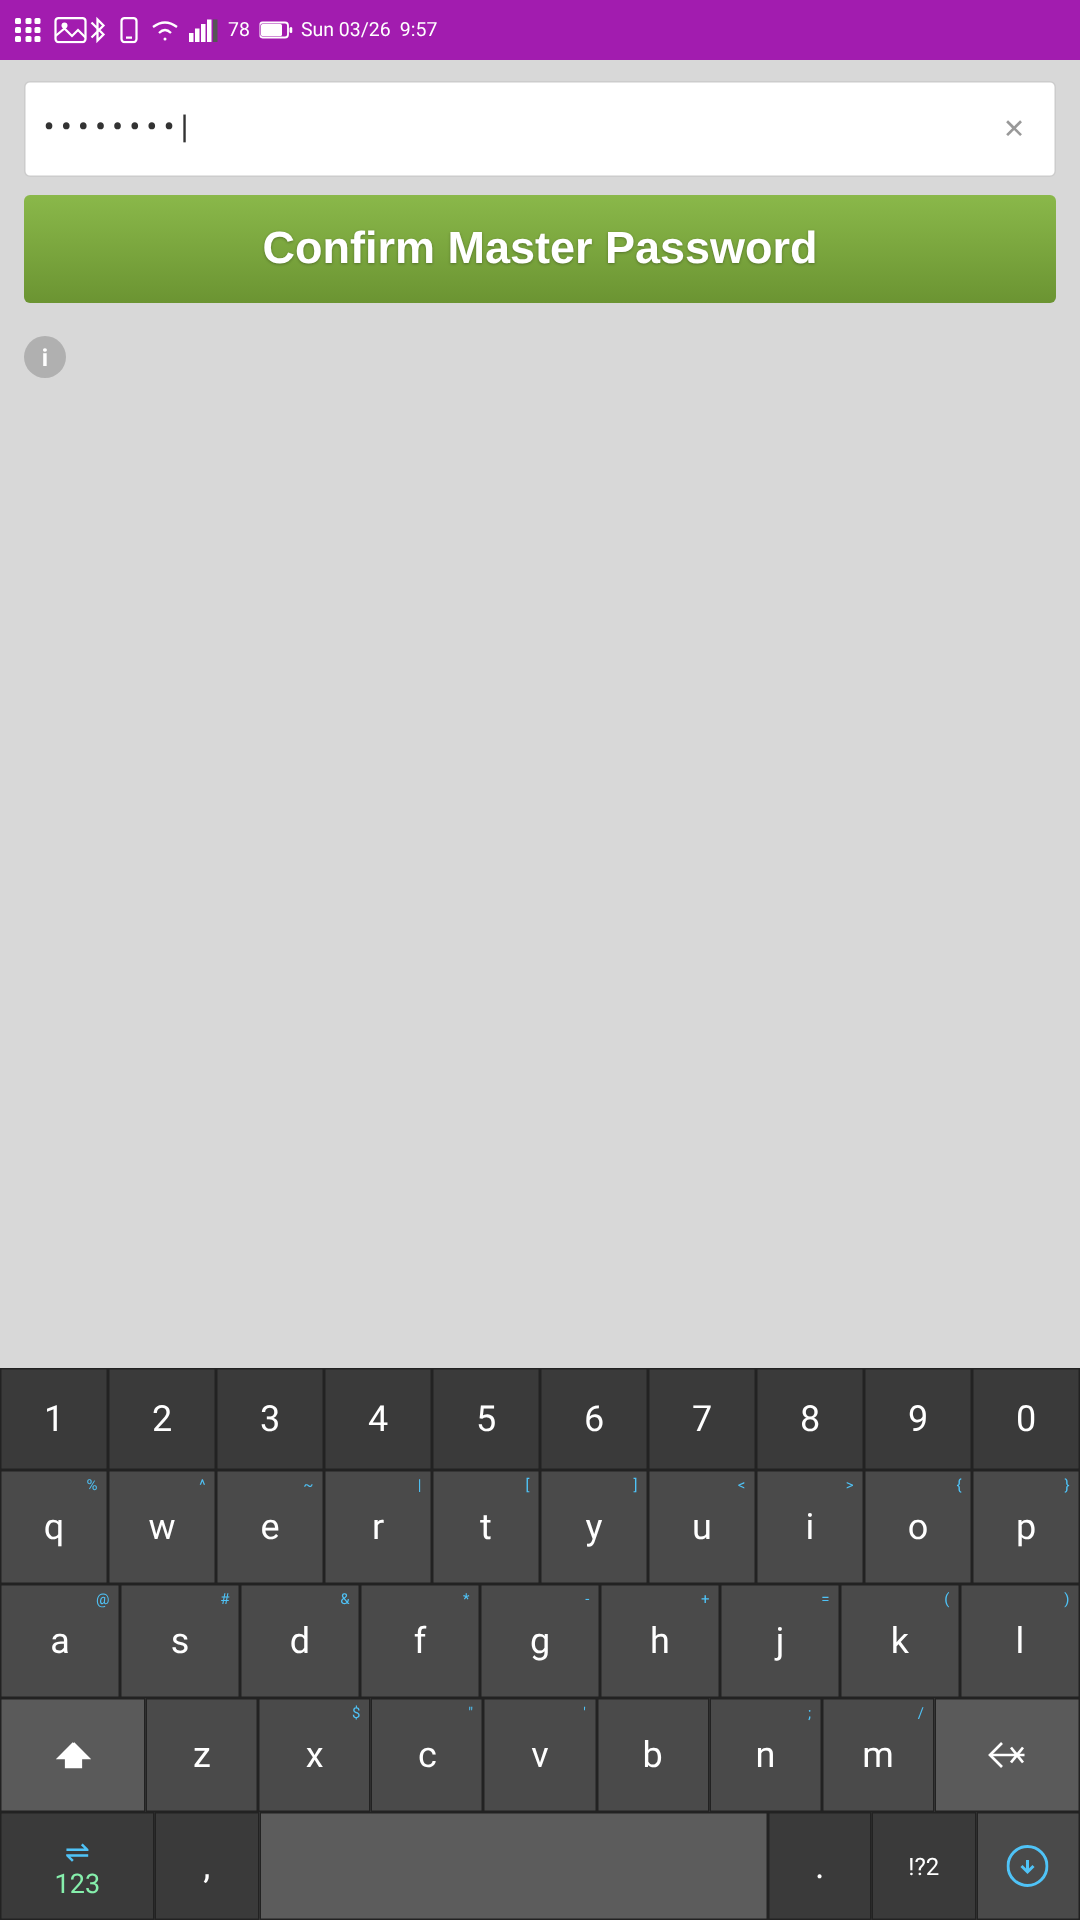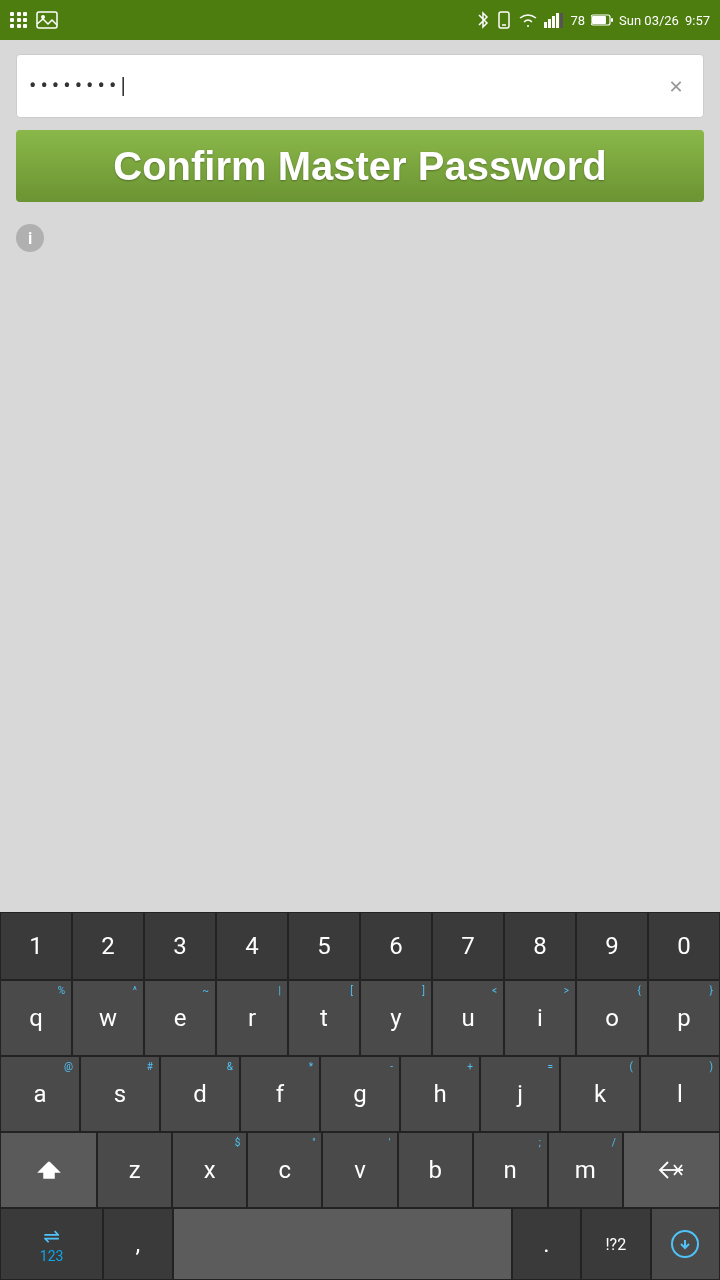--- a/index.html
+++ b/index.html
@@ -9,24 +9,23 @@
       overflow: hidden;
       background: #d8d8d8;
       font-family: 'Roboto', Arial, sans-serif;
       position: relative;
     }
 
     
     .status-bar {
       width: 720px;
       height: 40px;
-      background: #4d7c0f;
-      display: flex;
-      align-items: center;
-      justify-content: space-between;
+      background: #a21caf;
+      display: flex;
+      align-items: center;
       padding: 0 10px;
       color: white;
       font-size: 13px;
     }
     .status-left {
       display: flex;
       align-items: center;
       gap: 8px;
     }
     .status-right {
@@ -85,21 +84,21 @@
     }
 
     
     .confirm-btn {
       width: 100%;
       height: 72px;
       background: linear-gradient(180deg, #8ab84a 0%, #6b9432 100%);
       border: none;
       border-radius: 4px;
       color: white;
-      font-size: 40px;
+      font-size: 30px;
       font-weight: bold;
       cursor: pointer;
       margin-bottom: 16px;
       text-shadow: 0 1px 2px rgba(0,0,0,0.3);
     }
 
     
     .info-section {
       display: flex;
       align-items: flex-start;
@@ -339,21 +338,21 @@
         <line x1="2" y1="10" x2="25" y2="10"></line>
         <line x1="16" y1="5" x2="24" y2="15"></line>
         <line x1="24" y1="5" x2="16" y2="15"></line>
       </svg>
     </div>
   </div>
 
   <div class="bottom-row">
     <div class="key num-switch special">
       <span class="swype-icon">⇌</span>
-      <span style="font-size:14px; color:#0ea5e9;">123</span>
+      <span style="font-size:18px; color:#86efac;">123</span>
     </div>
     <div class="key special">,</div>
     <div class="key space-bar" style="background:#5c5c5c;">
     </div>
     <div class="key special">.</div>
     <div class="key special" style="font-size:16px;">!?2</div>
     <div class="key go-key">
       <svg width="28" height="28" viewBox="0 0 28 28" fill="none">
         <circle cx="14" cy="14" r="13" stroke="#4fc3f7" stroke-width="2"></circle>
         <polyline points="10,14 14,18 18,14" stroke="#4fc3f7" stroke-width="2" fill="none"></polyline>

